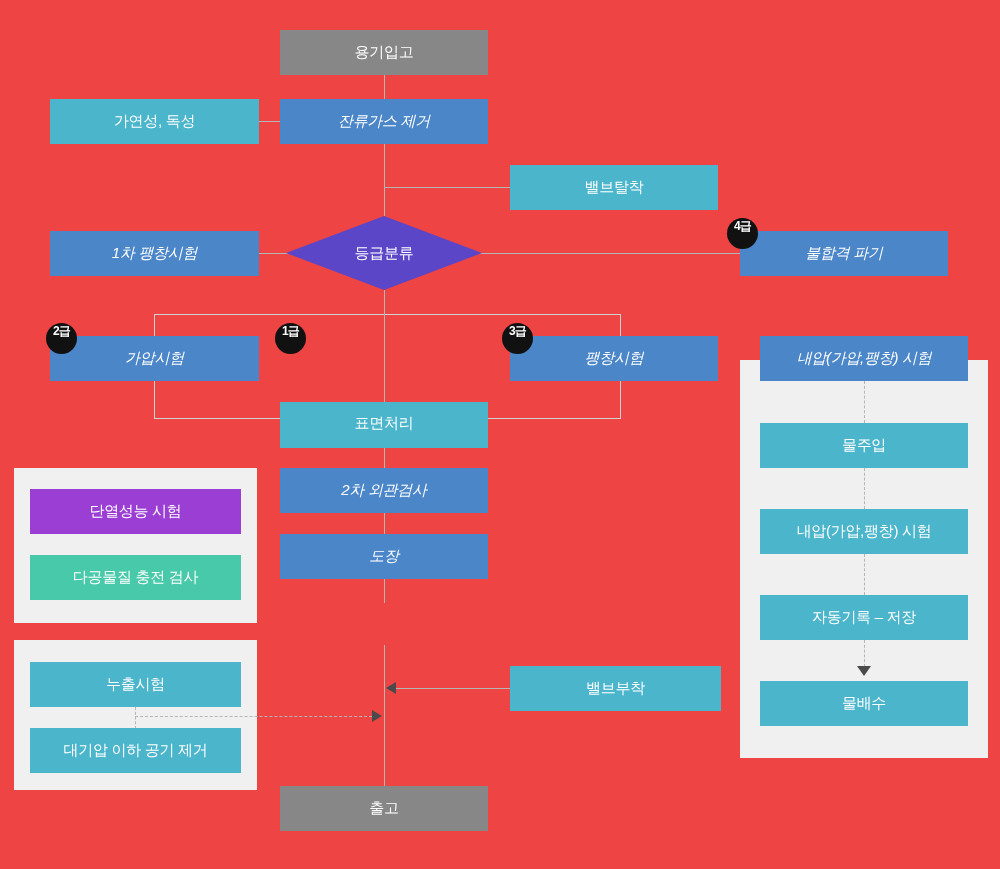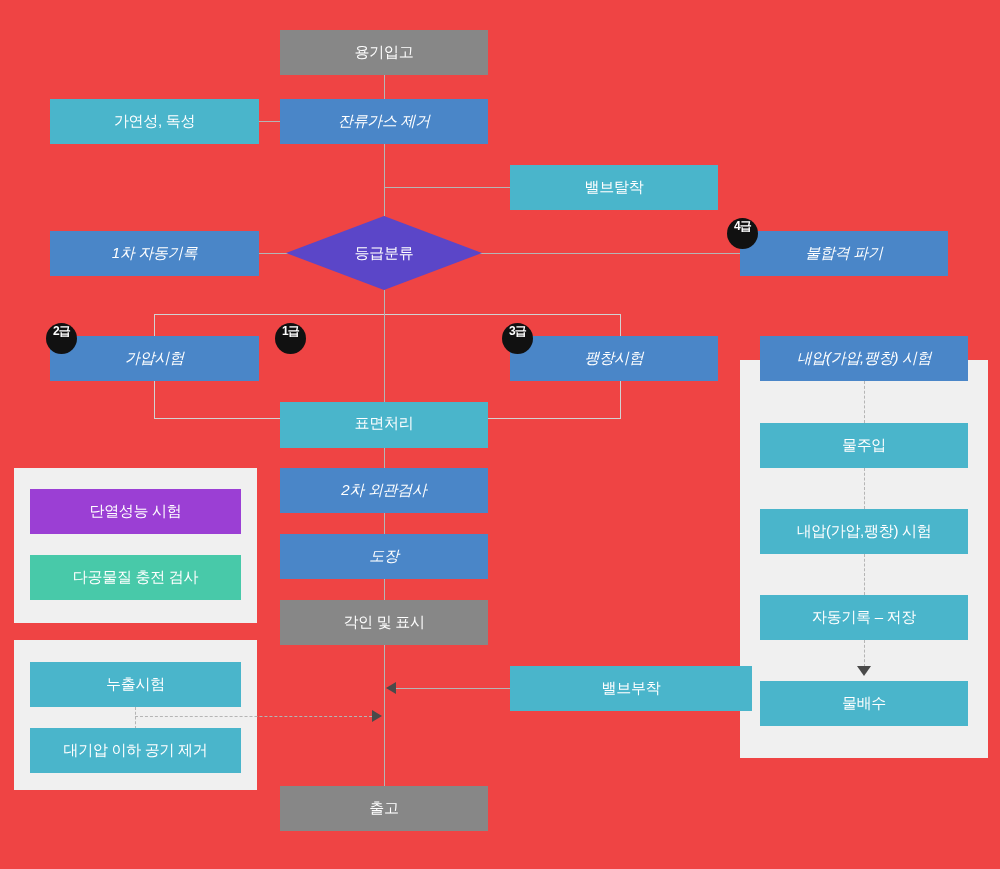--- a/index.html
+++ b/index.html
@@ -189,21 +189,21 @@
 
   <div class="node teal" style="left:50px; top:99px; width:209px; height:45px;">
     <span>가연성, 독성</span>
   </div>
 
   <div class="node teal" style="left:510px; top:165px; width:208px; height:45px;">
     <span>밸브탈착</span>
   </div>
 
   <div class="node blue" style="left:50px; top:231px; width:209px; height:45px;">
-    <span>1차 자동기록</span>
+    <span>1차 팽창시험</span>
   </div>
 
   <div class="diamond-wrap" style="left:286px; top:216px; width:196px; height:74px;">
     <svg width="196" height="74" viewBox="0 0 196 74">
       <polygon points="98,0 196,37 98,74 0,37" fill="#5b46c8"></polygon>
     </svg>
     <div class="diamond-label">등급분류</div>
   </div>
 
   <div class="node blue" style="left:740px; top:231px; width:208px; height:45px;">
@@ -236,25 +236,22 @@
   </div>
 
   <div class="node blue" style="left:280px; top:468px; width:208px; height:45px;">
     <span>2차 외관검사</span>
   </div>
 
   <div class="node blue" style="left:280px; top:534px; width:208px; height:45px;">
     <span>도장</span>
   </div>
 
-  <div class="node gray" style="left:280px; top:600px; width:208px; height:45px;">
-    <span>각인 및 표시</span>
-  </div>
-
-  <div class="node teal" style="left:510px; top:666px; width:242px; height:45px;">
+
+  <div class="node teal" style="left:510px; top:666px; width:211px; height:45px;">
     <span>밸브부착</span>
   </div>
 
   <div class="node gray" style="left:280px; top:786px; width:208px; height:45px;">
     <span>출고</span>
   </div>
 
   <div class="node purple" style="left:30px; top:489px; width:211px; height:45px;">
     <span>단열성능 시험</span>
   </div>

